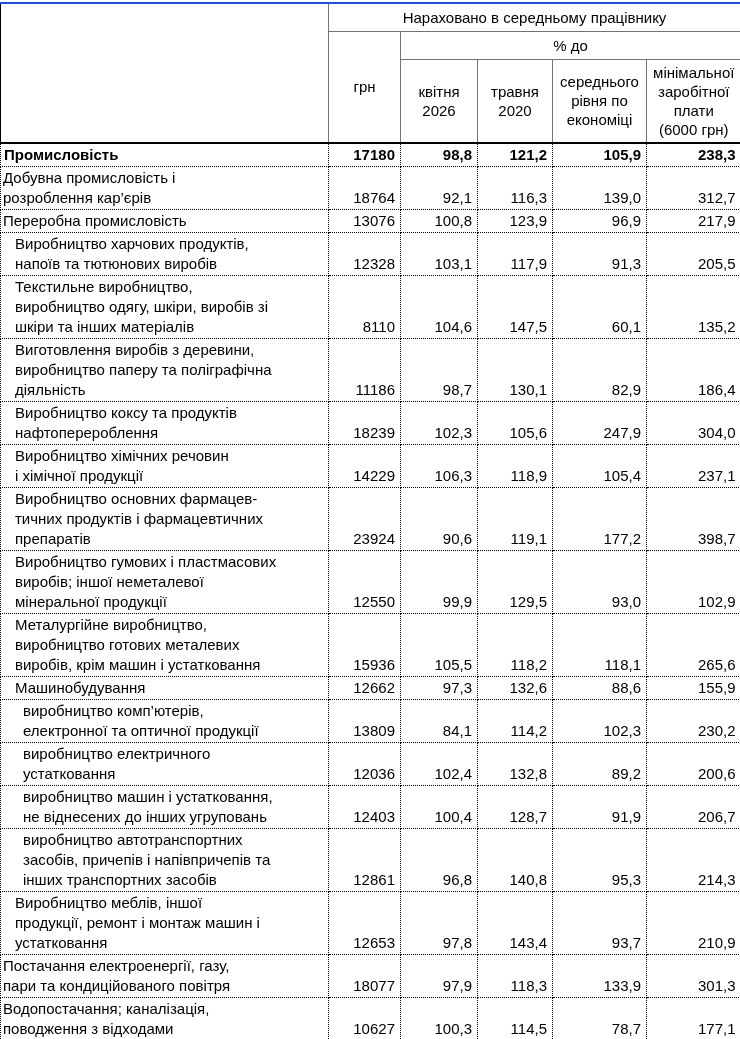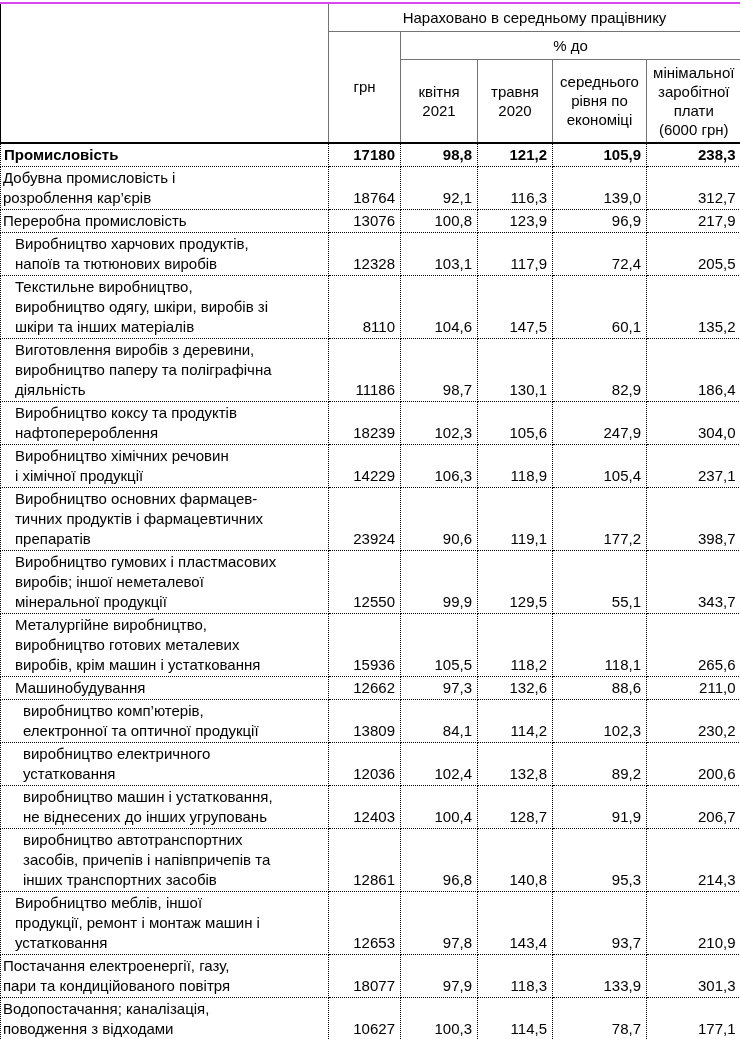--- a/index.html
+++ b/index.html
@@ -23,21 +23,21 @@
     line-height: 19px;
     text-align: center;
     vertical-align: middle;
     white-space: pre-line;
     background: #fff;
     padding: 1px 2px;
   }
   thead tr.hr1 { height: 28px; }
   thead tr.hr2 { height: 28px; }
   thead tr.hr3 { height: 84px; }
-  thead tr.hr1 th { border-top: 2px solid #d946ef; }
+  thead tr.hr1 th { border-top: 2px solid #1d4ed8; }
   thead tr.hr3 th, th.corner, th.grn { border-bottom: 2px solid #000; }
   th.corner { border-left: 1px solid #000; }
   th.minwage, td.val:last-child { border-right: none; }
   
   tbody td {
     border: 1px dotted #000;
     font-size: 15px;
     line-height: 20px;
     padding: 1px 2px;
     background: #fff;
@@ -75,21 +75,21 @@
     <tr class="hr1">
       <th class="corner" rowspan="3"></th>
       <th colspan="5">Нараховано в середньому працівнику</th>
     </tr>
     <tr class="hr2">
       <th class="grn" rowspan="2">грн</th>
       <th colspan="4">% до</th>
     </tr>
     <tr class="hr3">
       <th>квітня
-2021</th>
+2026</th>
       <th>травня
 2020</th>
       <th>середнього
 рівня по
 економіці</th>
       <th class="minwage">мінімальної
 заробітної
 плати
 (6000 грн)</th>
     </tr>
@@ -119,21 +119,21 @@
     <td class="val">123,9</td>
     <td class="val">96,9</td>
     <td class="val">217,9</td>
   </tr>
       <tr class="lvl2">
     <td class="name">Виробництво харчових продуктів,
 напоїв та тютюнових виробів</td>
     <td class="val">12328</td>
     <td class="val">103,1</td>
     <td class="val">117,9</td>
-    <td class="val">72,4</td>
+    <td class="val">91,3</td>
     <td class="val">205,5</td>
   </tr>
       <tr class="lvl2">
     <td class="name">Текстильне виробництво,
 виробництво одягу, шкіри, виробів зі
 шкіри та інших матеріалів</td>
     <td class="val">8110</td>
     <td class="val">104,6</td>
     <td class="val">147,5</td>
     <td class="val">60,1</td>
@@ -177,40 +177,40 @@
     <td class="val">177,2</td>
     <td class="val">398,7</td>
   </tr>
       <tr class="lvl2">
     <td class="name">Виробництво гумових і пластмасових
 виробів; іншої неметалевої
 мінеральної продукції</td>
     <td class="val">12550</td>
     <td class="val">99,9</td>
     <td class="val">129,5</td>
-    <td class="val">55,1</td>
-    <td class="val">343,7</td>
+    <td class="val">93,0</td>
+    <td class="val">102,9</td>
   </tr>
       <tr class="lvl2">
     <td class="name">Металургійне виробництво,
 виробництво готових металевих
 виробів, крім машин і устатковання</td>
     <td class="val">15936</td>
     <td class="val">105,5</td>
     <td class="val">118,2</td>
     <td class="val">118,1</td>
     <td class="val">265,6</td>
   </tr>
       <tr class="lvl2">
     <td class="name">Машинобудування</td>
     <td class="val">12662</td>
     <td class="val">97,3</td>
     <td class="val">132,6</td>
     <td class="val">88,6</td>
-    <td class="val">211,0</td>
+    <td class="val">155,9</td>
   </tr>
       <tr class="lvl3">
     <td class="name">виробництво комп’ютерів,
 електронної та оптичної продукції</td>
     <td class="val">13809</td>
     <td class="val">84,1</td>
     <td class="val">114,2</td>
     <td class="val">102,3</td>
     <td class="val">230,2</td>
   </tr>

